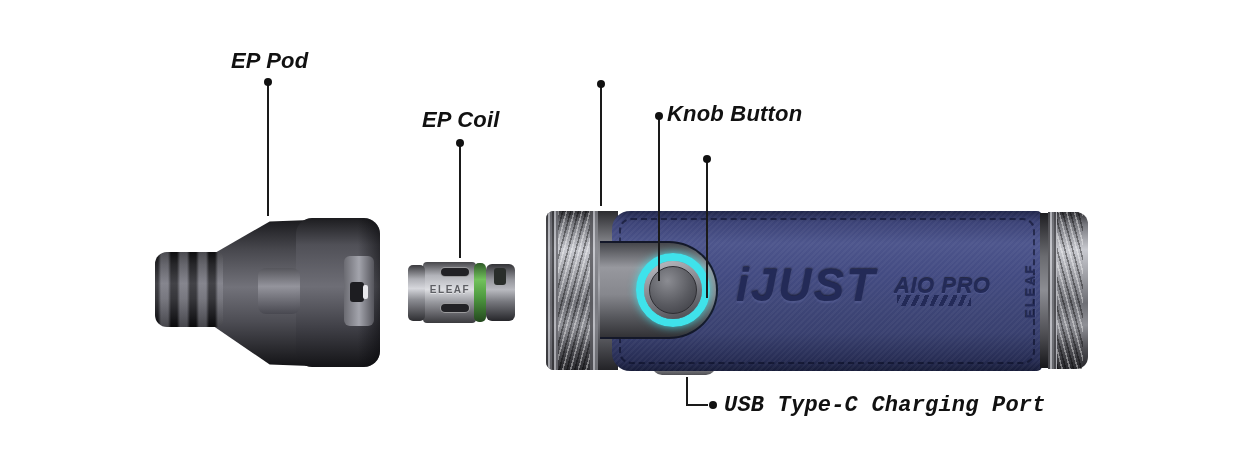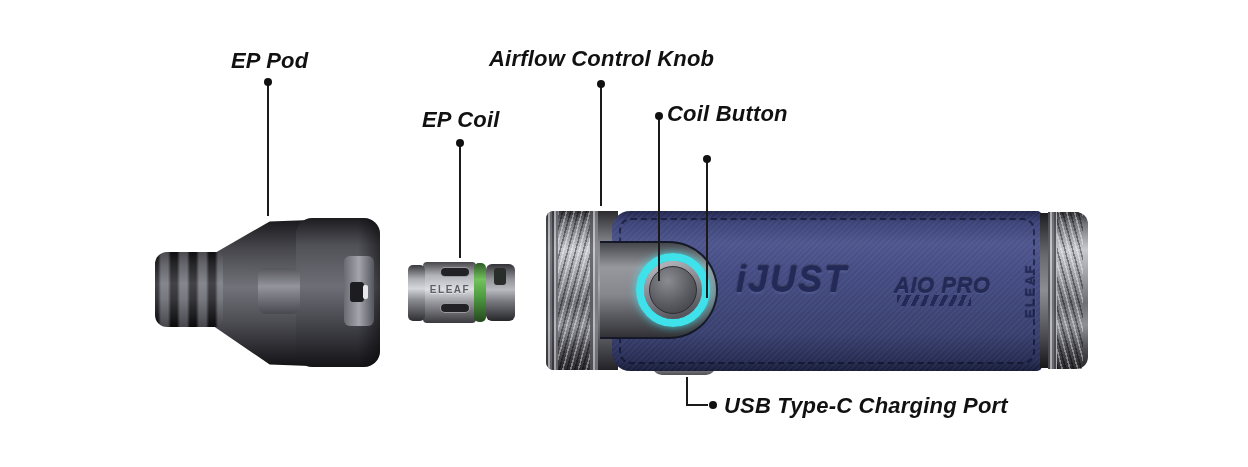--- a/index.html
+++ b/index.html
@@ -192,21 +192,21 @@
   }
   .fire-face {
     position: absolute; left: 649px; top: 266px; width: 48px; height: 48px;
     border-radius: 50%;
     border: 1px solid #2e2e33;
     background: radial-gradient(circle at 38% 30%, #8b8c92 0%, #5a5b61 55%, #393940 100%);
     z-index: 7;
   }
   .ijust-logo {
     position: absolute; left: 736px; top: 262px;
-    font-style: italic; font-weight: 700; font-size: 36px; line-height: 1;
+    font-style: italic; font-weight: 700; font-size: 46px; line-height: 1;
     letter-spacing: 2px; color: #232a57; z-index: 5;
     text-shadow: 0 2px 2px rgba(115,125,185,0.30), 0 -1px 2px rgba(0,0,0,0.55);
   }
   .model-text {
     position: absolute; left: 894px; top: 275px;
     font-style: italic; font-weight: 700; font-size: 22px; line-height: 1;
     letter-spacing: 0.5px; color: #232a57; z-index: 5;
     text-shadow: 0 1px 1px rgba(115,125,185,0.30), 0 -1px 1px rgba(0,0,0,0.5);
   }
   .model-hatch {
@@ -243,32 +243,31 @@
 <div class="canvas">
 
   <div class="label" style="left:231px; top:48px;">EP Pod</div>
   <div class="dot" style="left:264px; top:78px;"></div>
   <div class="leader v" style="left:267px; top:85px; height:131px;"></div>
 
   <div class="label" style="left:422px; top:107px;">EP Coil</div>
   <div class="dot" style="left:456px; top:139px;"></div>
   <div class="leader v" style="left:459px; top:146px; height:112px;"></div>
 
-  <div class="label" style="left:489px; top:46px;">Airflow Control Knob</div>
   <div class="dot" style="left:597px; top:80px;"></div>
   <div class="leader v" style="left:600px; top:87px; height:119px;"></div>
 
-  <div class="label" style="left:667px; top:101px;">Coil Button</div>
+  <div class="label" style="left:667px; top:101px;">Knob Button</div>
   <div class="dot" style="left:655px; top:112px;"></div>
   <div class="leader v" style="left:658px; top:119px; height:162px;"></div>
 
   <div class="dot" style="left:703px; top:155px;"></div>
   <div class="leader v" style="left:706px; top:162px; height:136px;"></div>
 
-  <div class="label" style="left:724px; top:393px;">USB Type-C Charging Port</div>
+  <div class="label" style="left:724px; top:393px;font-family:Liberation Mono, monospace;">USB Type-C Charging Port</div>
   <div class="leader v" style="left:686px; top:377px; height:29px;"></div>
   <div class="leader h" style="left:686px; top:404px; width:22px;"></div>
   <div class="dot" style="left:709px; top:401px;"></div>
 
   <div>
     <div class="pod-flare"></div>
     <div class="pod-tank">
       <div class="pod-tank-shadeband"></div>
     </div>
     <div class="pod-mouthpiece"></div>

